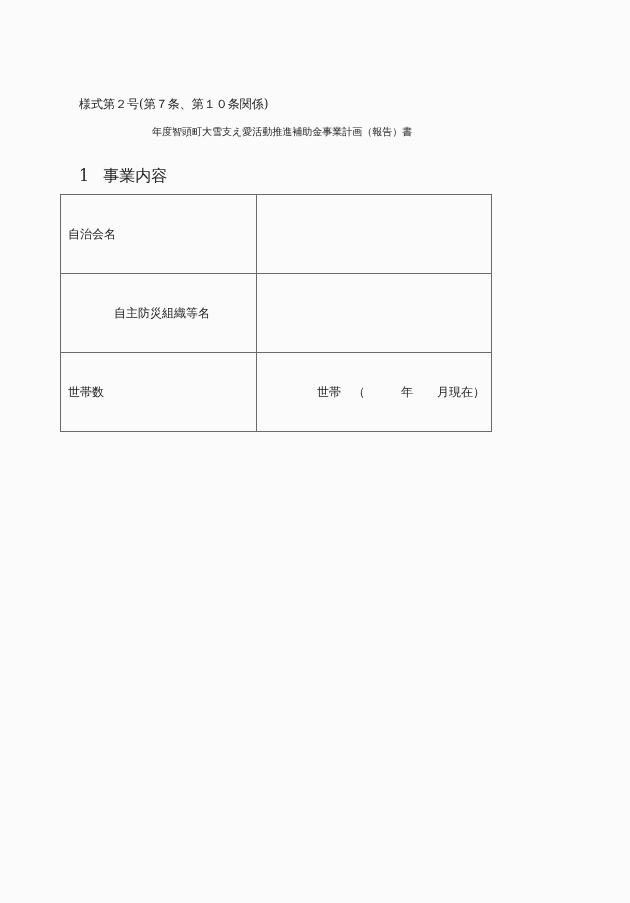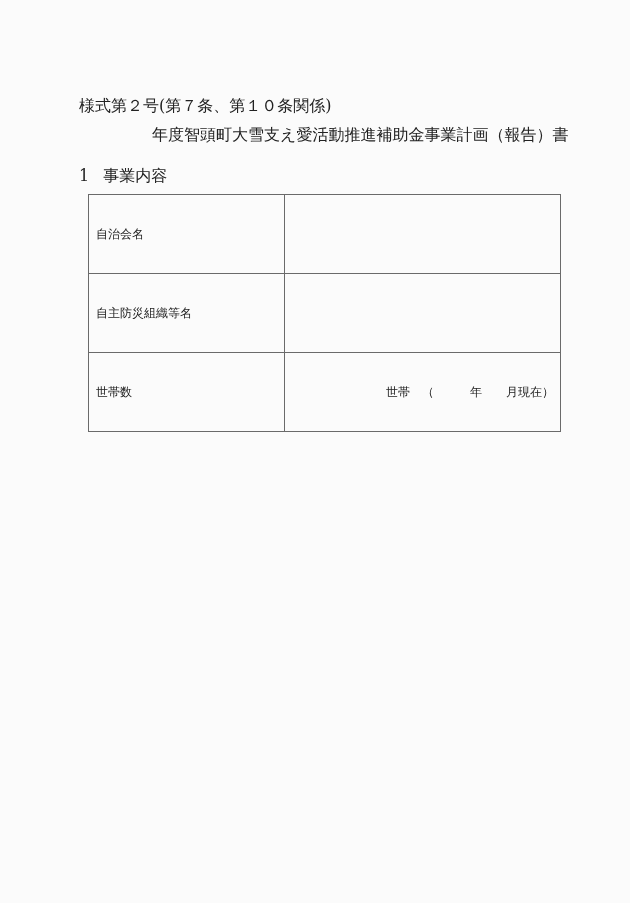--- a/index.html
+++ b/index.html
@@ -13,60 +13,60 @@
       position: relative;
       overflow: hidden;
       font-family: "DejaVu Serif", "Liberation Serif", serif;
       color: #222;
       font-size: 12px;
     }
     .form-no {
       position: absolute;
       left: 79px;
       top: 96px;
-      font-size: 16px;
+      font-size: 12px;
       letter-spacing: 0px;
       white-space: nowrap;
     }
     .doc-title {
       position: absolute;
       left: 152px;
       top: 125px;
-      font-size: 16px;
+      font-size: 10px;
       white-space: nowrap;
     }
     .section-head {
       position: absolute;
       left: 79px;
       top: 166px;
       font-size: 16px;
       white-space: nowrap;
     }
     .section-head .num { margin-right: 14px; }
     table.form-table {
       position: absolute;
-      left: 88px;
+      left: 60px;
       top: 194px;
-      width: 473px;
+      width: 432px;
       border-collapse: collapse;
       table-layout: fixed;
       font-family: Liberation Serif, serif;
     }
     table.form-table td {
       border: 1px solid #6a6a6a;
       padding: 0;
       vertical-align: middle;
       font-size: 12px;
     }
     td.label {
       width: 188px;
       padding-left: 7px !important;
     }
     tr.r1 td { height: 78px; }
-    tr.r2 td { height: 78px; }
+    tr.r2 td { height: 78px; text-align: center; }
     tr.r3 td { height: 78px; }
     tr.r4 td { height: 313px; }
     .value-right {
       text-align: right;
       padding-right: 6px !important;
       white-space: pre;
       margin-left: 23px;
     }
     .multiline-label div {
       line-height: 12px;

